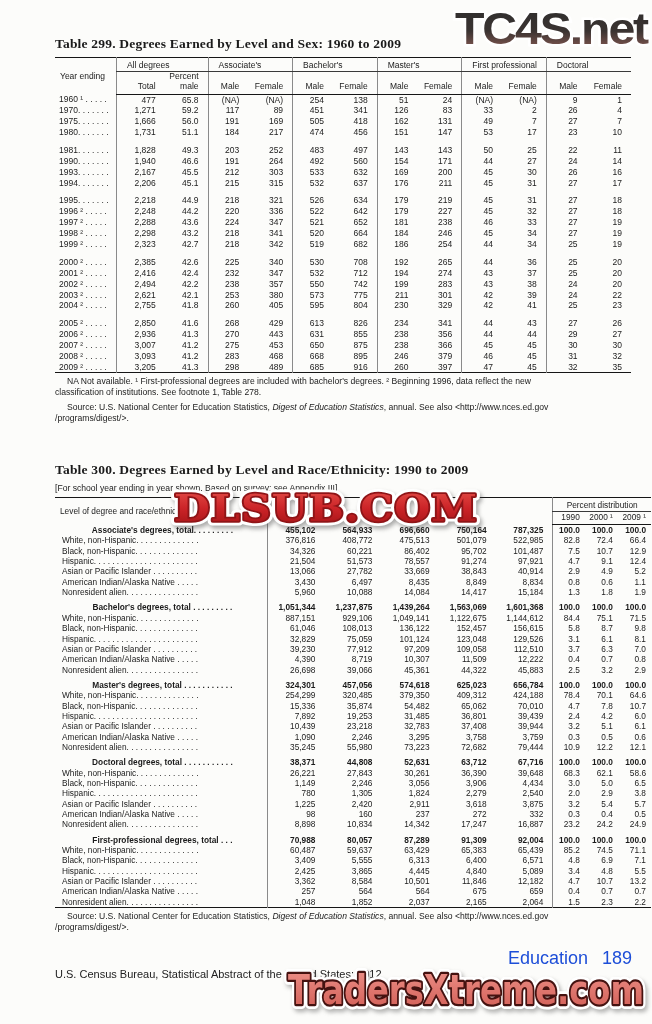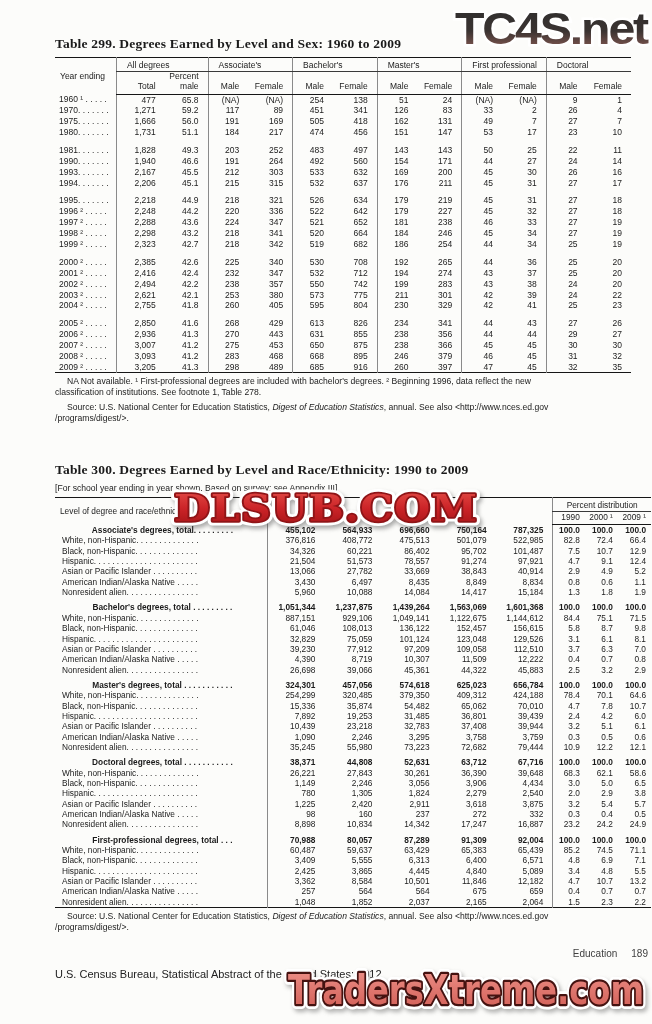--- a/index.html
+++ b/index.html
@@ -34,21 +34,21 @@
   #t300 td.stub{padding-left:7px;}
   #t300 tr.total td.stub{padding-left:3px;text-align:center;}
   #t300 td.pct,#t300 th.pct-h{text-align:right;padding-right:5px;}
   tr.total td{font-weight:bold;}
 
   
   .fn{font-size:8.6px;line-height:11.2px;margin:3px 0 0 0;text-indent:12px;}
   .fn i{font-family:"Liberation Sans",sans-serif;}
 
   
-  .edu{position:absolute;right:4px;top:948px;font-size:10px;color:#404040;}
+  .edu{position:absolute;right:20px;top:948px;font-size:18px;color:#1d4ed8;}
   .edu .num{margin-left:14px;}
   .census{position:absolute;left:55px;top:968px;font-size:11px;color:#222;}
 
   
   .wm{position:absolute;pointer-events:none;}
   .wm-tc4s{left:452px;top:2px;}
   .wm-dlsub{left:167px;top:484px;filter:drop-shadow(2px 3px 2px rgba(70,70,70,.45));}
   .wm-traders{left:280px;top:960px;filter:drop-shadow(2px 3px 2px rgba(70,70,70,.4));}
   .wm text{font-weight:bold;}
 </style>

